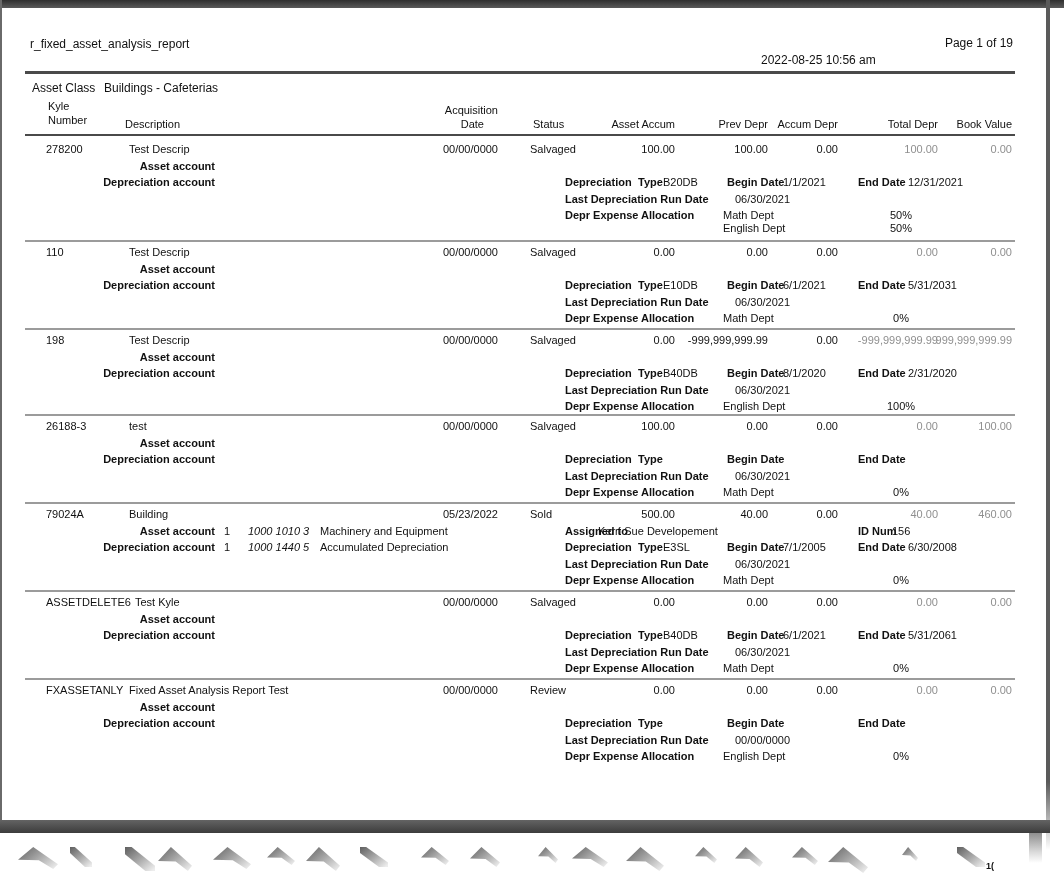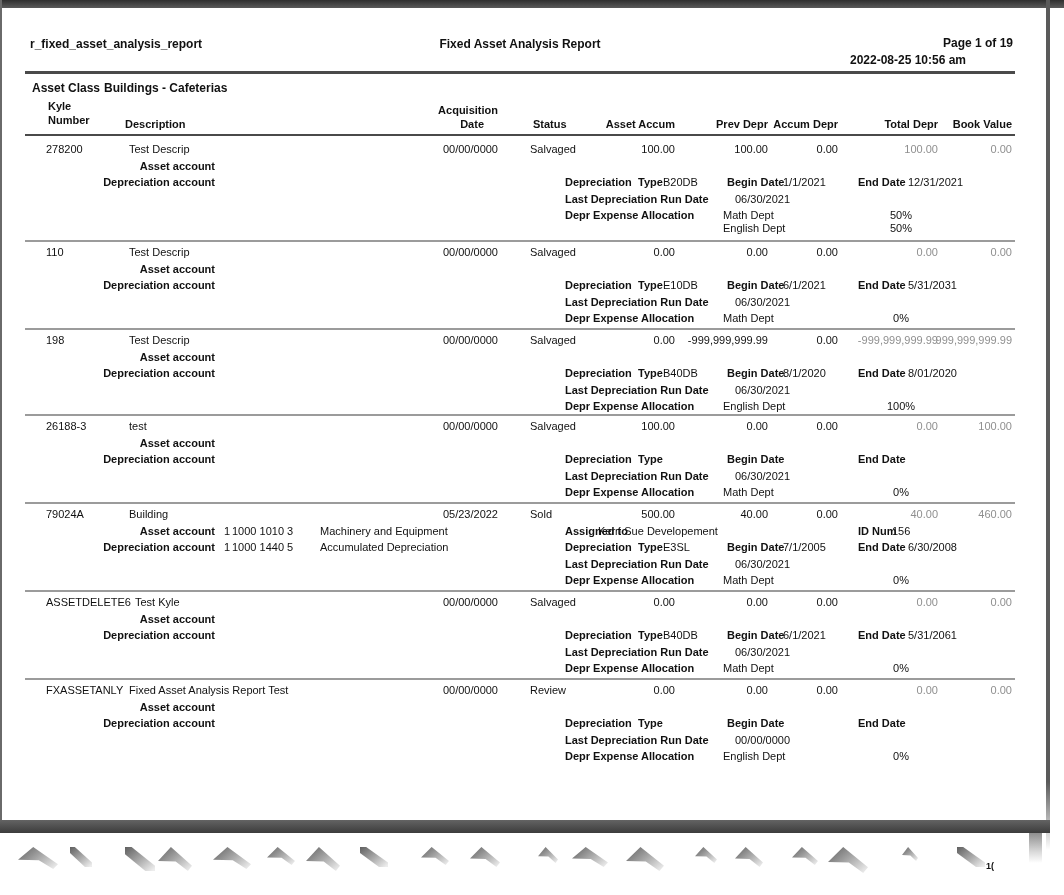--- a/index.html
+++ b/index.html
@@ -9,39 +9,39 @@
           background:linear-gradient(#2f2f2f,#5a5a5a);}
   .leftedge{position:absolute;left:0;top:0;width:2px;height:833px;background:#6a6a6a;}
   .rightedge{position:absolute;left:1046px;top:0;width:4px;height:850px;
           background:linear-gradient(to bottom,#5a5a5a 92%,rgba(90,90,90,0));}
   .bottombar{position:absolute;left:0;top:820px;width:1050px;height:13px;
           background:linear-gradient(#636363,#3c3c3c);}
   .pageshadow{position:absolute;left:1029px;top:833px;width:13px;height:30px;
           background:linear-gradient(to bottom,#8f8f8f,#dcdcdc 65%,rgba(255,255,255,0));}
 
   .t{position:absolute;font-size:11px;line-height:13px;white-space:nowrap;}
-  .b{font-weight:bold;}
+  .b{font-weight:normal;}
   .r{text-align:right;}
   .gray{color:#8f8f8f;}
   .fs12{font-size:12px;line-height:14px;}
 
   
   .acq{left:400px;width:98px;text-align:right;}
   .status{left:530px;}
   .cost{left:565px;width:110px;text-align:right;}
   .prev{left:658px;width:110px;text-align:right;}
   .accum{left:728px;width:110px;text-align:right;}
   .total{left:818px;width:120px;text-align:right;}
   .book{left:877px;width:135px;text-align:right;}
 
   .anum{display:inline-block;min-width:79px;padding-right:4px;}
 
   .lblL{left:40px;width:175px;text-align:right;font-weight:bold;}
   .acctNum{left:224px;}
-  .acctCode{left:232px;}
+  .acctCode{left:248px;font-style:italic;}
   .acctName{left:320px;}
 
   .depL{left:565px;font-weight:bold;}
   .typeL{left:638px;font-weight:bold;}
   .typeV{left:663px;}
   .beginL{left:727px;font-weight:bold;}
   .beginV{left:783px;}
   .endL{left:858px;font-weight:bold;}
   .endV{left:908px;}
   .lastV{left:735px;}
@@ -64,23 +64,22 @@
 </style>
 </head>
 <body>
 
 <div class="frame">
   <div class="topbar"></div>
   <div class="leftedge"></div>
   <div class="rightedge"></div>
 
   <div class="t b fs12" style="left:30px;top:37px">r_fixed_asset_analysis_report</div>
-  <div class="t b fs12" style="left:300px;top:37px;width:440px;text-align:center">Fixed Asset Analysis Report</div>
   <div class="t b fs12" style="left:803px;top:36px;width:210px;text-align:right">Page 1 of 19</div>
-  <div class="t b fs12" style="left:803px;top:53px;width:210px;text-align:center">2022-08-25 10:56 am</div>
+  <div class="t b fs12" style="left:761px;top:53px;width:210px;text-align:left">2022-08-25 10:56 am</div>
   <div class="rule dark" style="top:71px;height:3px"></div>
 
   <div class="t b fs12" style="left:32px;top:81px">Asset Class</div>
   <div class="t b fs12" style="left:104px;top:81px">Buildings - Cafeterias</div>
 
   <div class="t b" style="left:48px;top:100px">Kyle</div>
   <div class="t b" style="left:48px;top:114px">Number</div>
   <div class="t b" style="left:125px;top:118px">Description</div>
   <div class="t b r" style="left:400px;top:104px;width:98px">Acquisition</div>
   <div class="t b r" style="left:400px;top:118px;width:84px">Date</div>
@@ -156,21 +155,21 @@
     <div class="t total gray" style="top:6px">-999,999,999.99</div>
     <div class="t book gray" style="top:6px">999,999,999.99</div>
     <div class="t lblL" style="top:23px">Asset account</div>
     <div class="t lblL" style="top:39px">Depreciation account</div>
     <div class="t depL" style="top:39px">Depreciation</div>
     <div class="t typeL" style="top:39px">Type</div>
     <div class="t typeV" style="top:39px">B40DB</div>
     <div class="t beginL" style="top:39px">Begin Date</div>
     <div class="t beginV" style="top:39px">8/1/2020</div>
     <div class="t endL" style="top:39px">End Date</div>
-    <div class="t endV" style="top:39px">8/01/2020</div>
+    <div class="t endV" style="top:39px">2/31/2020</div>
     <div class="t depL" style="top:56px">Last Depreciation Run Date</div>
     <div class="t lastV" style="top:56px">06/30/2021</div>
     <div class="t depL" style="top:72px">Depr Expense Allocation</div>
     <div class="t deptV" style="top:72px">English Dept</div>
     <div class="t pctV" style="top:72px">100%</div>
   </div>
   <div class="rule" style="top:414px"></div>
 
   <div class="block" style="top:414px;height:88px">
     <div class="t" style="left:46px;top:6px"><span class="anum">26188-3</span><span>test</span></div>

